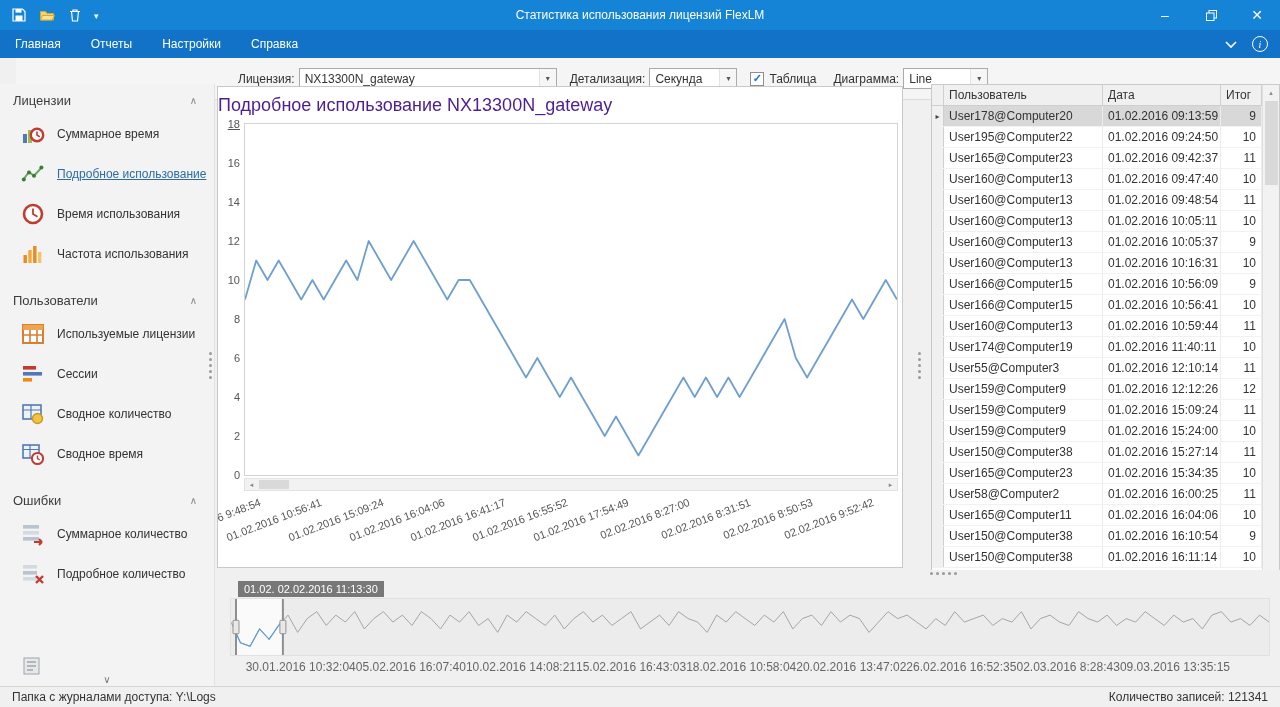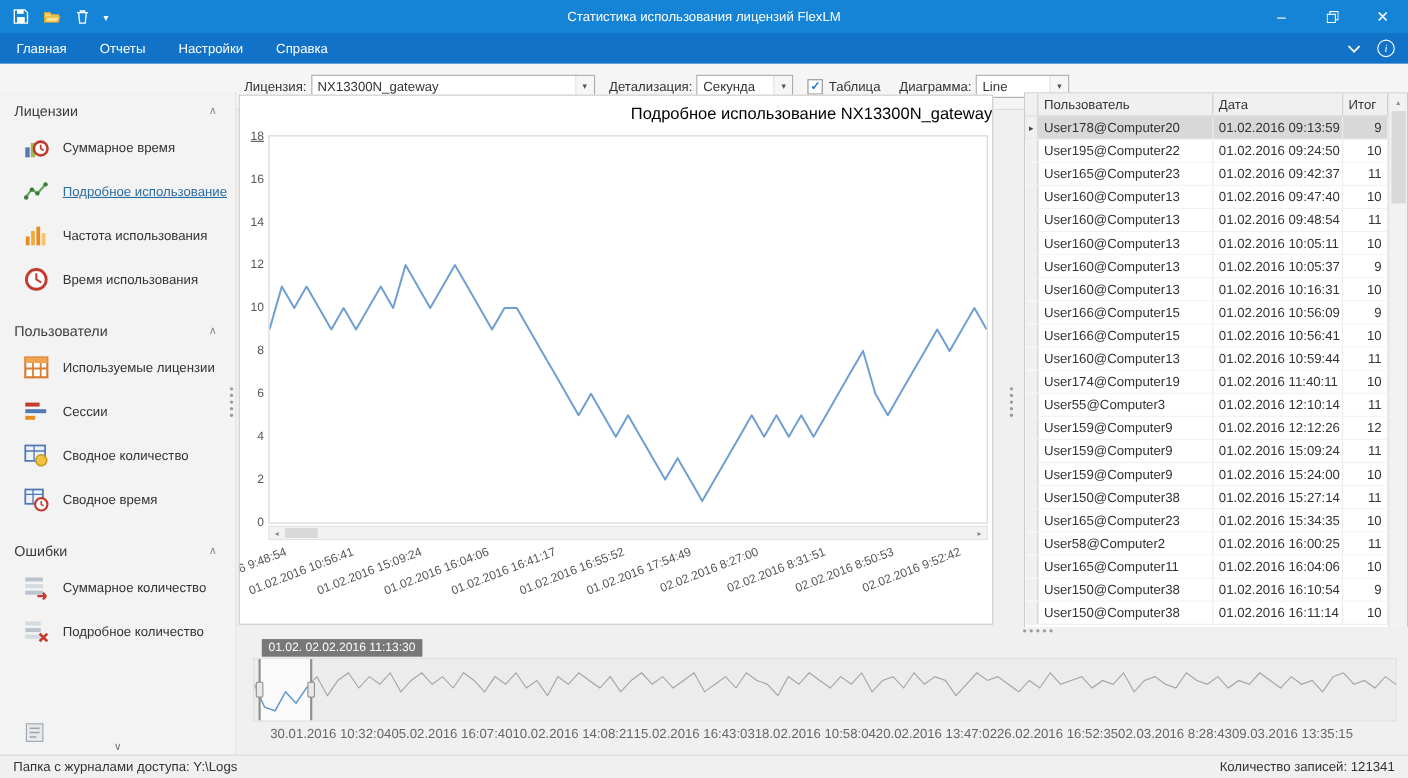--- a/index.html
+++ b/index.html
@@ -14,39 +14,39 @@
 .title-text{position:absolute;left:0;right:0;text-align:center;font-size:12px}
 .win-buttons{margin-left:auto;display:flex;height:100%;z-index:2}
 .win-btn{width:46px;display:flex;align-items:center;justify-content:center;font-size:14px;color:#fff}
 
 .menubar{position:absolute;top:30px;left:0;right:0;height:28px;background:#1172c8;display:flex;align-items:center;color:#fff}
 #menu-items{display:flex;height:100%}
 .menu-item{padding:0 15px;display:flex;align-items:center;font-size:12px}
 .menu-right{margin-left:auto;display:flex;align-items:center;gap:14px;padding-right:12px}
 .help-badge{width:16px;height:16px;border:1px solid #fff;border-radius:50%;display:flex;align-items:center;justify-content:center;font-size:10px;font-style:italic;font-family:"Liberation Serif",serif}
 
-.toolbar{position:absolute;top:58px;left:0;right:0;height:42px;background:#f5f5f5;border-bottom:1px solid #dcdcdc;display:flex;align-items:center;padding-left:222px;font-size:12px}
+.toolbar{position:absolute;top:58px;left:16px;right:0;height:42px;background:#f5f5f5;border-bottom:1px solid #dcdcdc;display:flex;align-items:center;padding-left:222px;font-size:12px}
 .tb-label{margin-right:4px;white-space:nowrap}
 .gap{margin-left:13px}
 .combo{height:21px;background:#fff;border:1px solid #ababab;display:flex;align-items:center;padding-left:5px;white-space:nowrap;overflow:hidden}
 .combo-arrow{margin-left:auto;width:17px;align-self:stretch;display:flex;align-items:center;justify-content:center;font-size:8px;color:#555;border-left:1px solid #e3e3e3;background:#f6f6f6;flex:none}
 .checkbox{width:14px;height:14px;background:#fff;border:1px solid #8f8f8f;display:flex;align-items:center;justify-content:center;font-size:11px;font-weight:bold;color:#1574cf;margin-right:5px;flex:none}
 
 .sidebar{position:absolute;top:84px;left:0;bottom:21px;width:215px;background:#f3f3f3;border-right:1px solid #e2e2e2;overflow:hidden}
 .side-header{display:flex;justify-content:space-between;align-items:center;padding:9px 17px 6px 13px;font-size:13px;color:#3c3c3c}
 .side-header.later{margin-top:10px}
 .chev{color:#8a8a8a;font-size:10px}
 .side-item{display:flex;align-items:center;gap:12px;height:40px;padding-left:21px;font-size:12px;color:#333}
 .side-icon{width:24px;height:24px;display:flex;flex:none}
 .side-item.selected .side-label{text-decoration:underline;color:#2d6da3}
 .partial-item{position:absolute;bottom:8px;left:21px;width:24px;height:24px}
 .side-bottom-chevron{position:absolute;bottom:0;left:0;right:0;text-align:center;color:#777;font-size:10px;line-height:12px}
 
 .chart-panel{position:absolute;left:217px;top:86px;width:686px;height:482px;background:#fff;border:1px solid #c9c9c9;overflow:hidden}
-.chart-title{position:absolute;top:8px;left:0;right:0;text-align:right;font-size:15px;color:#000000}
+.chart-title{position:absolute;top:8px;left:0;right:0;text-align:left;font-size:18px;color:#4c1d95}
 .plot{position:absolute;left:26px;top:36px;width:654px;height:353px;border:1px solid #d4d4d4;background:#fff}
 .ytick{position:absolute;left:2px;width:20px;text-align:right;font-size:11px;color:#555}
 .hscroll{position:absolute;left:26px;top:391px;width:654px;height:13px;background:#f2f2f2;border:1px solid #e2e2e2;display:flex;align-items:center}
 .hs-arrow{width:13px;font-size:7px;color:#8a8a8a;text-align:center;flex:none}
 .hs-thumb{width:30px;height:9px;background:#d9d9d9;margin-left:1px}
 .hs-right{margin-left:auto}
 .xtick{position:absolute;white-space:nowrap;font-size:11px;color:#555;transform:translateX(-100%) rotate(-21deg);transform-origin:100% 0}
 
 .grid-panel{position:absolute;left:931px;top:84px;width:349px;height:578px;background:#fff;border:1px solid #c9c9c9;overflow:hidden}
 .grid-inner{position:absolute;top:0;left:0;right:17px;bottom:0;overflow:hidden}
@@ -175,36 +175,36 @@
             <circle cx="8" cy="10.4" r="2" fill="#3e7a39"></circle>
             <circle cx="13" cy="13.8" r="2" fill="#3e7a39"></circle>
             <circle cx="20.4" cy="5.6" r="2" fill="#3e7a39"></circle>
           </svg>
         </span>
         <span class="side-label">Подробное использование</span>
       </div>
       <div class="side-item">
         <span class="side-icon">
           <svg viewBox="0 0 24 24" width="24" height="24">
+            <circle cx="12" cy="12" r="9" fill="#fff" stroke="#c23b2e" stroke-width="2.6"></circle>
+            <path d="M12 6.5V12l4.5 2.8" stroke="#c23b2e" stroke-width="1.8" fill="none"></path>
+          </svg>
+        </span>
+        <span class="side-label">Время использования</span>
+      </div>
+      <div class="side-item">
+        <span class="side-icon">
+          <svg viewBox="0 0 24 24" width="24" height="24">
             <rect x="2.5" y="13" width="3.4" height="8" fill="#e88c1f"></rect>
             <rect x="7.3" y="8" width="3.4" height="13" fill="#f3a93c"></rect>
             <rect x="12.1" y="4" width="3.4" height="17" fill="#e88c1f"></rect>
             <rect x="16.9" y="10" width="3.4" height="11" fill="#f6c36b"></rect>
           </svg>
         </span>
         <span class="side-label">Частота использования</span>
-      </div>
-      <div class="side-item">
-        <span class="side-icon">
-          <svg viewBox="0 0 24 24" width="24" height="24">
-            <circle cx="12" cy="12" r="9" fill="#fff" stroke="#c23b2e" stroke-width="2.6"></circle>
-            <path d="M12 6.5V12l4.5 2.8" stroke="#c23b2e" stroke-width="1.8" fill="none"></path>
-          </svg>
-        </span>
-        <span class="side-label">Время использования</span>
       </div>
       <div class="side-header later">
         <span>Пользователи</span>
         <span class="chev">∧</span>
       </div>
       <div class="side-item">
         <span class="side-icon">
           <svg viewBox="0 0 24 24" width="24" height="24">
             <rect x="2" y="3" width="20" height="18" fill="#fff" stroke="#d87f33" stroke-width="2"></rect>
             <rect x="2" y="3" width="20" height="5" fill="#f0a351"></rect>

